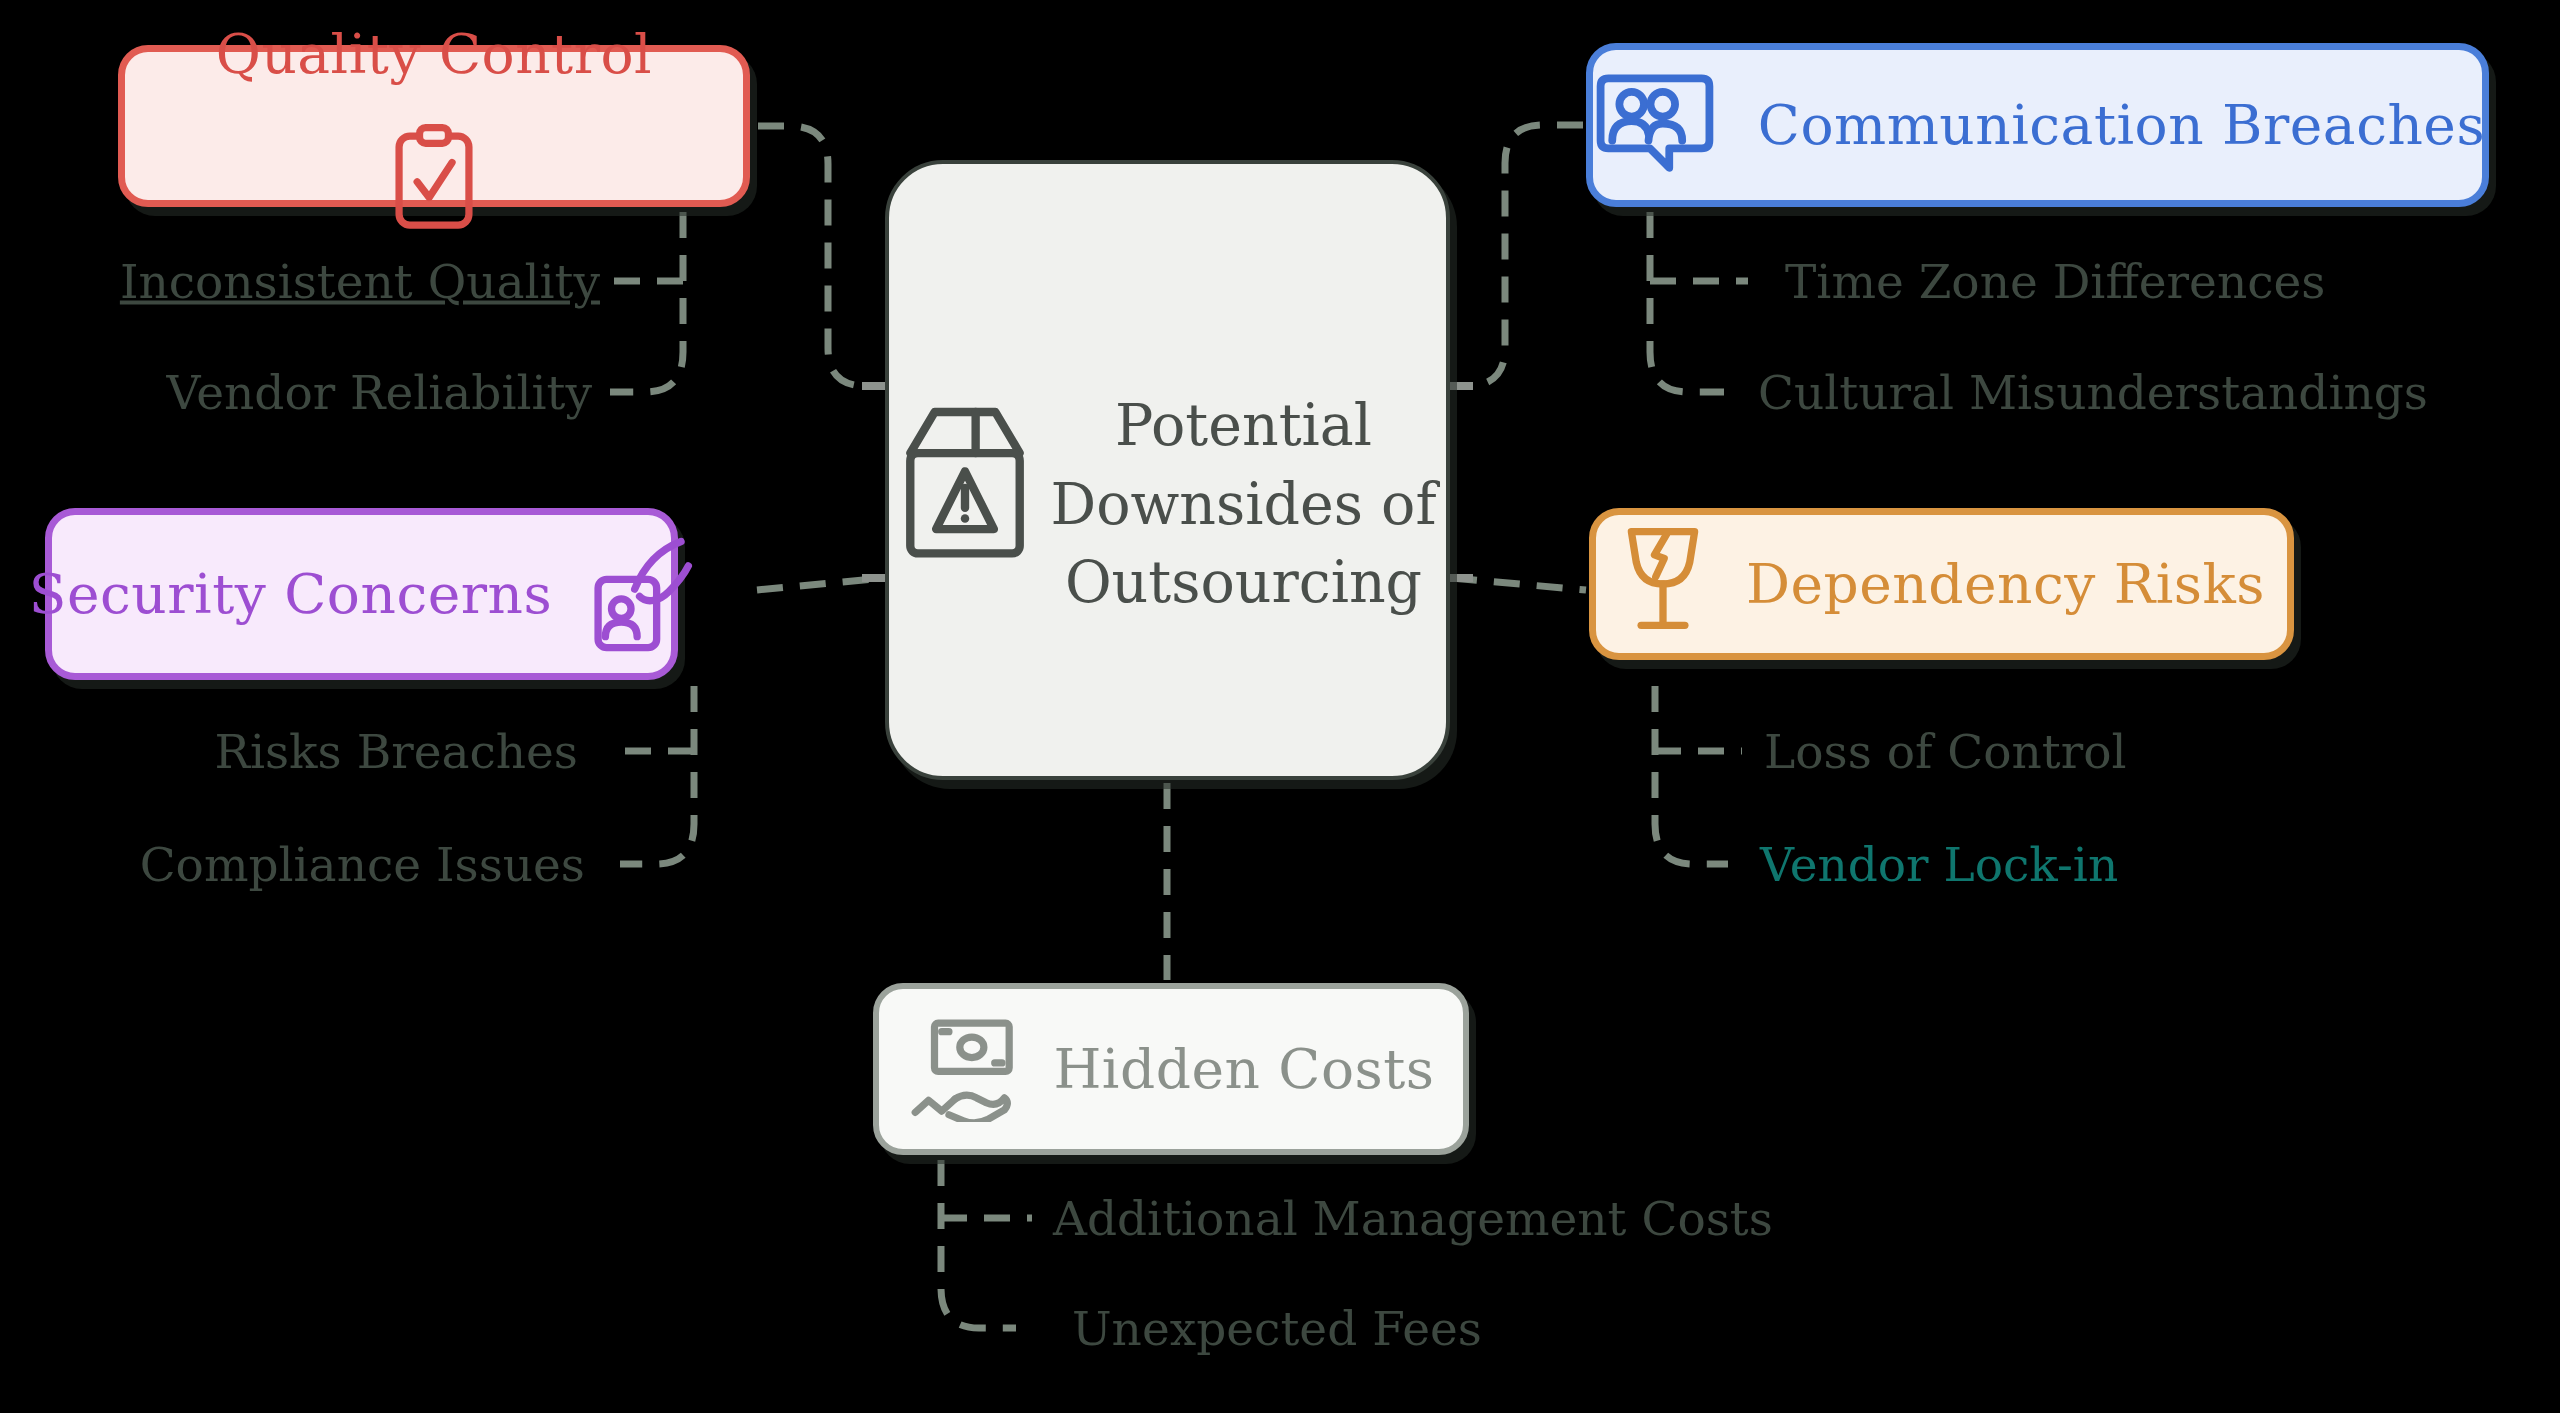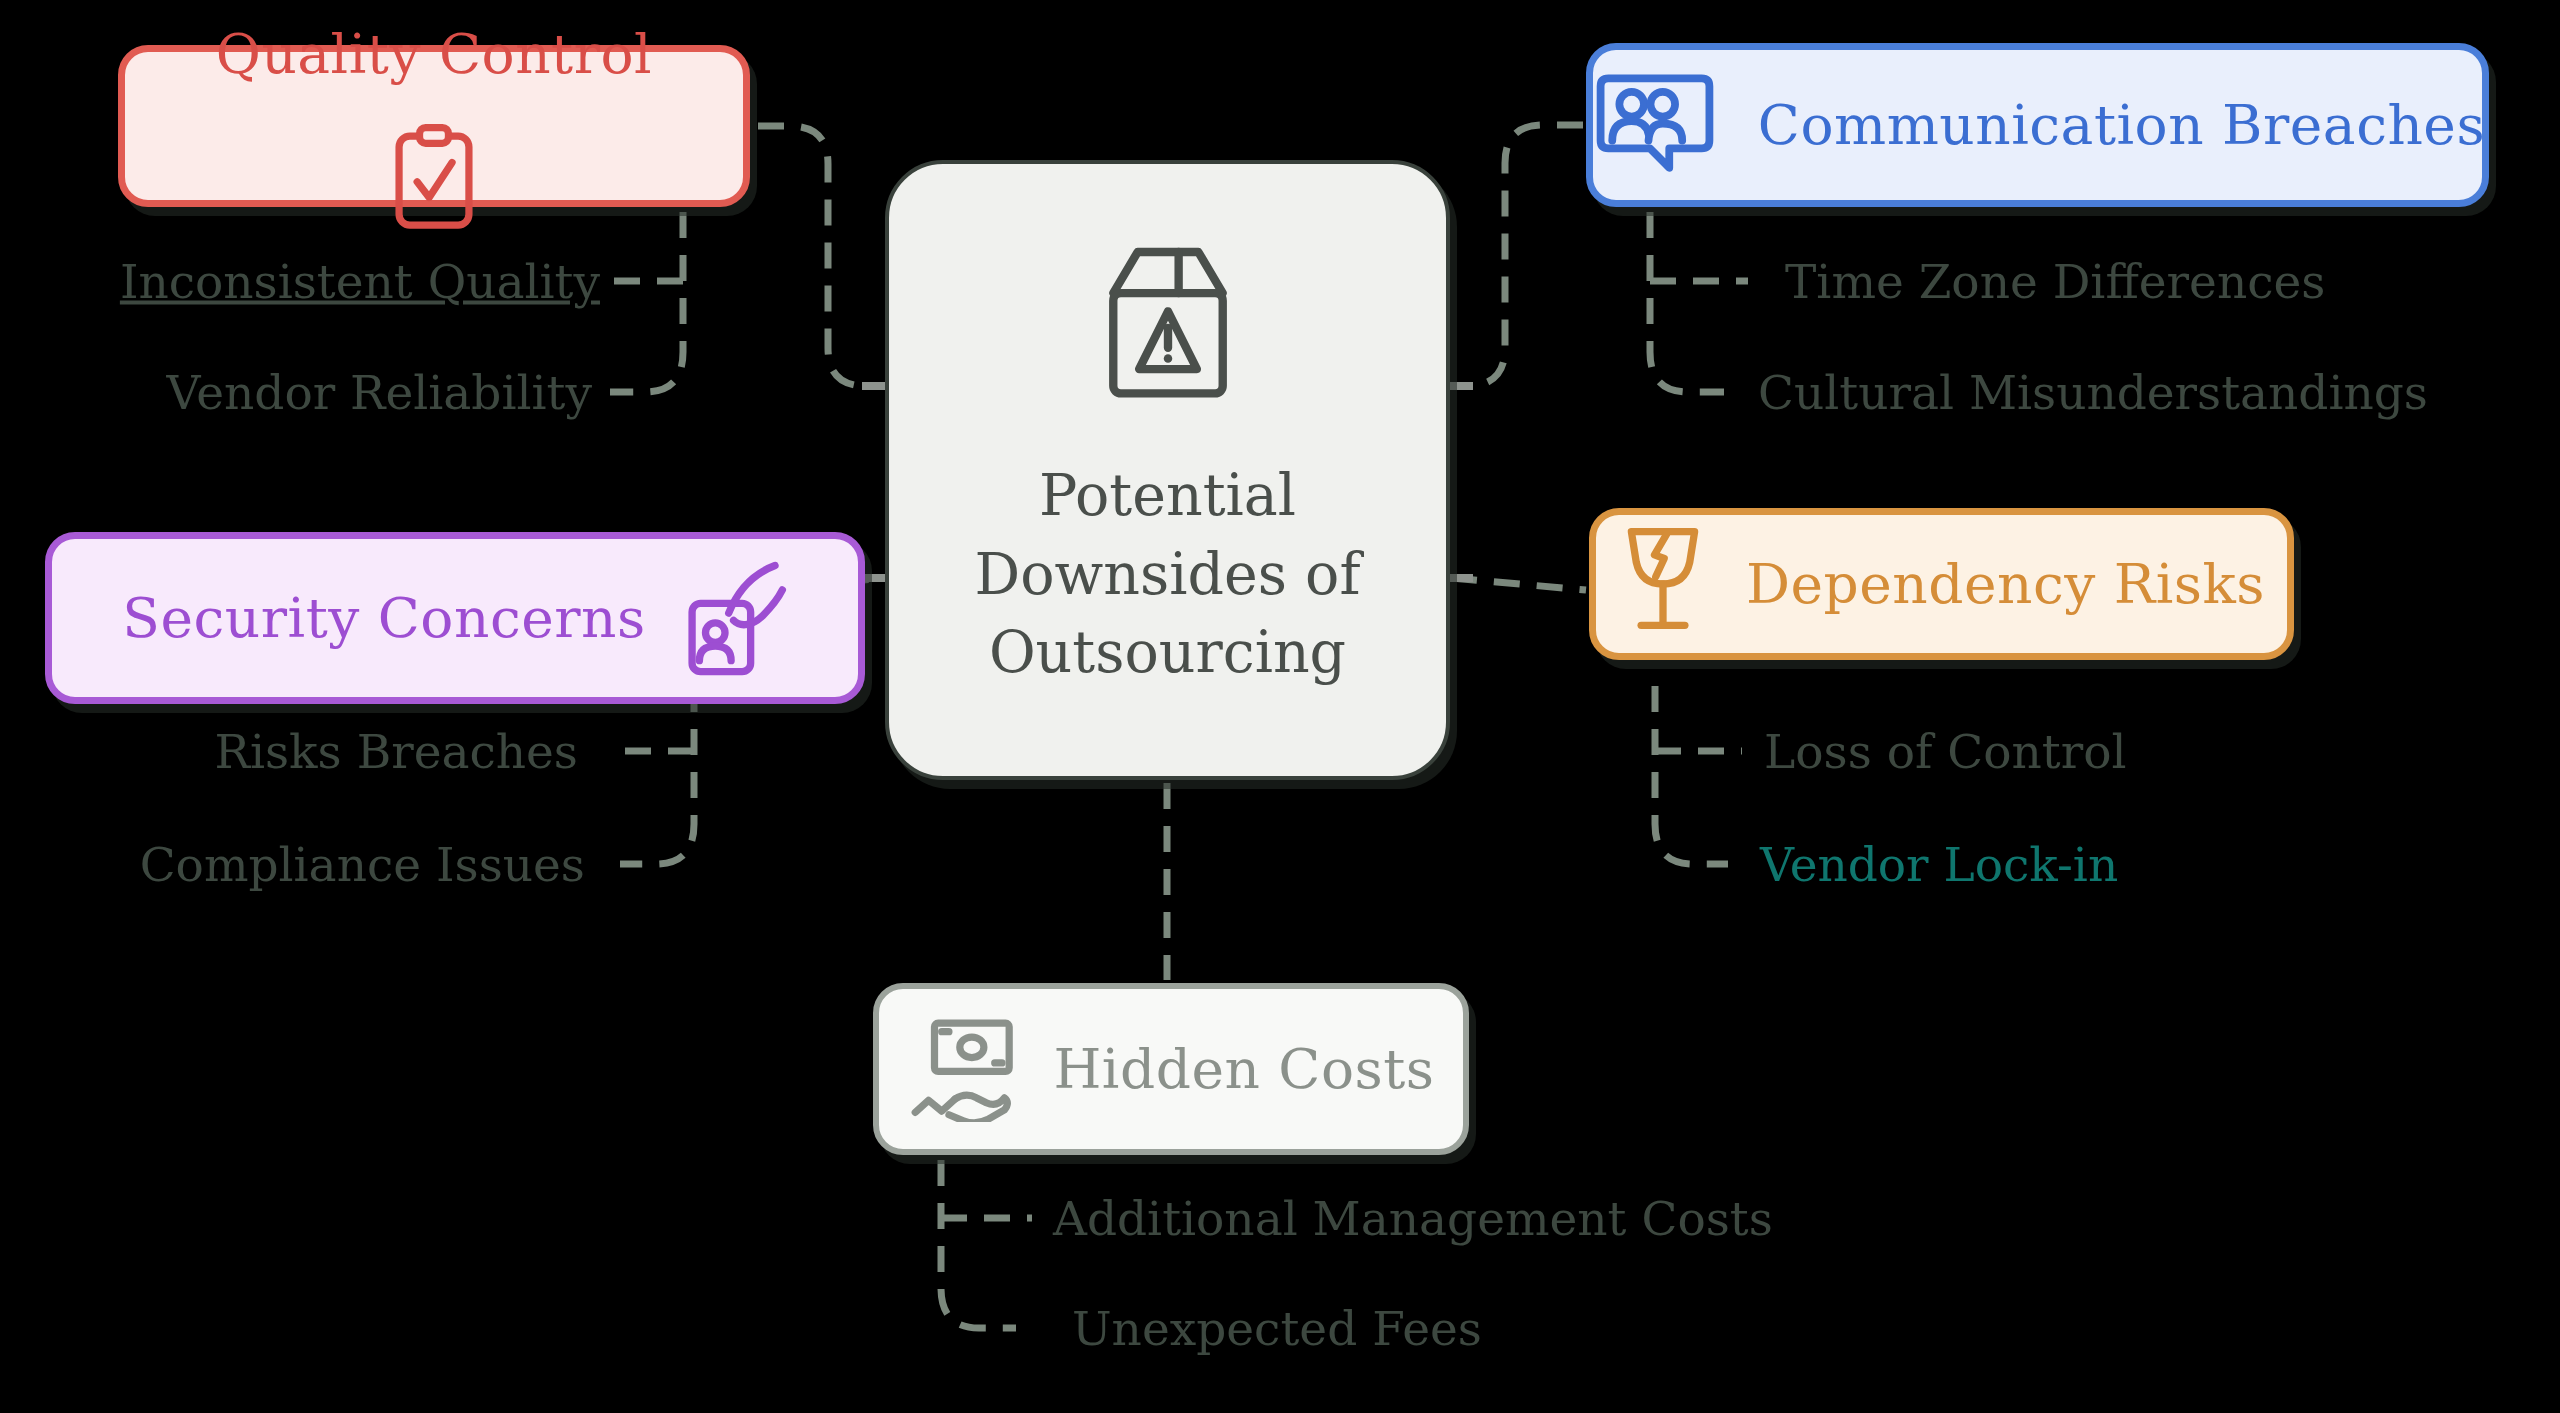--- a/index.html
+++ b/index.html
@@ -19,21 +19,21 @@
     align-items: center;
     justify-content: center;
     border-radius: 30px;
     box-shadow: 7px 9px 0 rgba(38,46,40,0.55);
   }
   .branch { border-style: solid; border-width: 7px; gap: 38px; }
   .branch .label { font-size: 55px; letter-spacing: 0.5px; white-space: nowrap; }
   .branch .icon { display: flex; align-items: center; justify-content: center; }
 
   .center-node {
-    flex-direction: column;
+    flex-direction: row;
     justify-content: flex-start;
     border: 4px solid #be185d;
     padding-top: 68px;
     border-radius: 58px;
   }
   .center-node .icon { margin-bottom: 38px; }
   .center-node .label {
     font-size: 57px;
     line-height: 1.38;
     text-align: center;
@@ -121,21 +121,21 @@
         <path d="M14 8 H86 Q92 8 92 14 V56 Q92 62 86 62 H61 V77 L46 62 H14 Q8 62 8 56 V14 Q8 8 14 8 Z"></path>
         <circle cx="32" cy="28" r="9.5"></circle>
         <circle cx="56" cy="28" r="9.5"></circle>
         <path d="M17 56 Q17 41 32 41 Q43 41 45 51"></path>
         <path d="M45 56 Q46 43 56 43 Q71 43 71 56"></path>
       </svg>
     </span>
     <span class="label">Communication Breaches</span>
   </div>
 
-  <div class="node branch" style="left: 45px; top: 508px; width: 820px; height: 172px; background-color: rgb(248, 234, 252); border-color: rgb(168, 90, 214); color: rgb(157, 78, 210); margin-top: 24px;">
+  <div class="node branch" style="left: 45px; top: 508px; width: 633px; height: 172px; background-color: rgb(248, 234, 252); border-color: rgb(168, 90, 214); color: rgb(157, 78, 210);">
     <span class="label">Security Concerns</span>
     <span class="icon">
       <svg width="104" height="122" viewBox="0 0 84 100" fill="none" stroke="currentColor" stroke-width="6" stroke-linecap="round" stroke-linejoin="round">
         <rect x="6" y="38" width="48" height="56" rx="7"></rect>
         <circle cx="25" cy="62" r="8"></circle>
         <path d="M12 85 Q12 73 25 73 Q38 73 38 85"></path>
         <path d="M36 46 C44 26 58 13 74 7"></path>
         <path d="M40 52 C46 58 56 56 64 48 C70 42 76 35 80 27"></path>
       </svg>
     </span>

